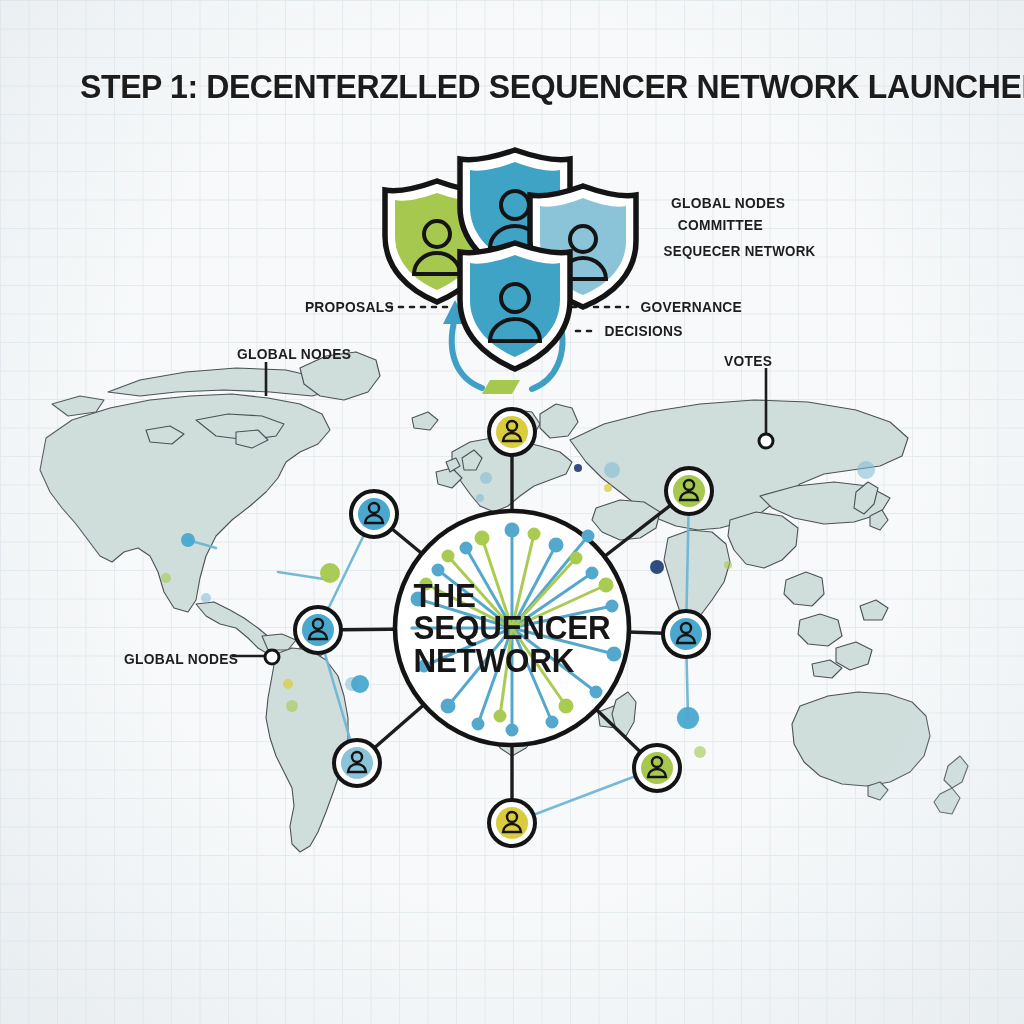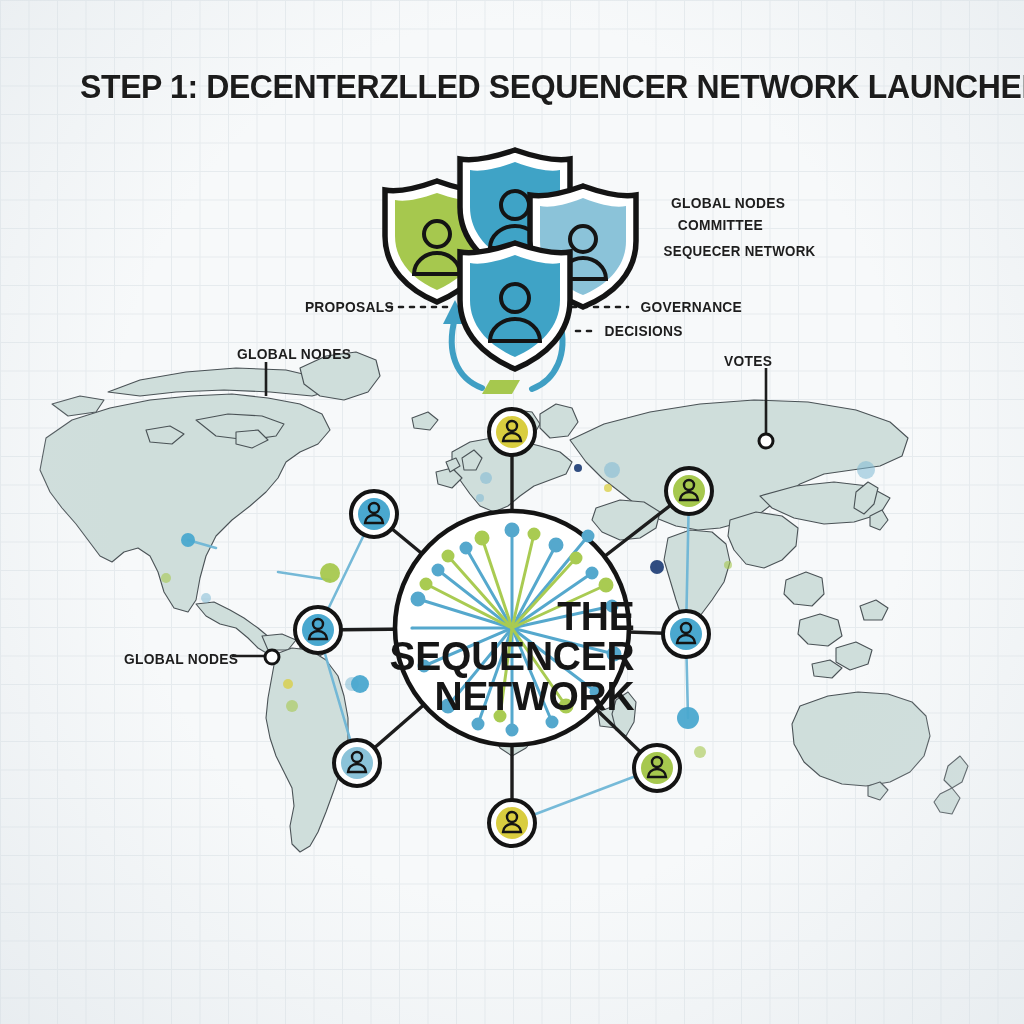--- a/index.html
+++ b/index.html
@@ -51,25 +51,25 @@
     font-size: 15px;
     font-weight: bold;
     letter-spacing: 0.3px;
     white-space: nowrap;
     transform: scaleX(0.92);
   }
   .lbl-sm { font-size: 14.5px; }
   .hub-text {
     position: absolute;
     left: 512px;
-    top: 656px;
+    top: 628px;
     transform: translate(-50%, -50%);
-    text-align: right;
+    text-align: left;
     color: #161616;
-    font-size: 41px;
+    font-size: 33px;
     font-weight: bold;
     line-height: 0.98;
     letter-spacing: -0.2px;
     white-space: nowrap;
   }
   .hub-text span { display: block; transform: scaleX(0.95); }
 </style>
 </head>
 <body>
 

